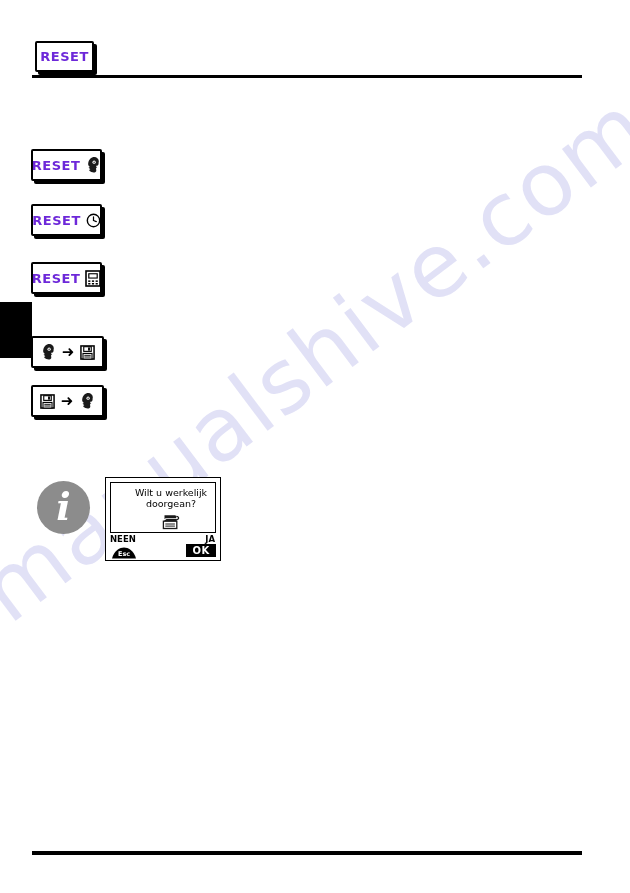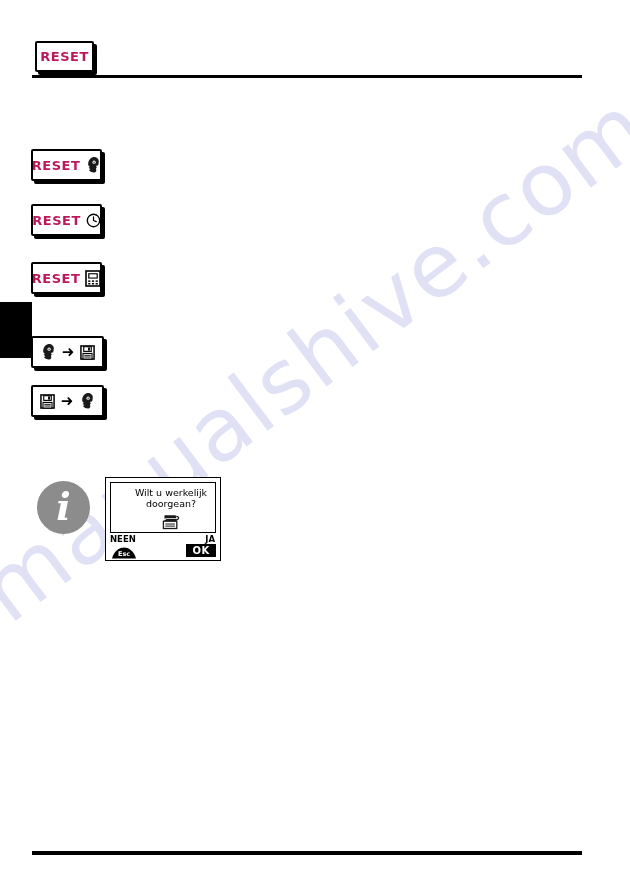--- a/index.html
+++ b/index.html
@@ -88,21 +88,21 @@
     justify-content: center;
     gap: 5px;
     padding: 0 7px;
   }
   .keycap .klabel {
     font-family: "DejaVu Sans", sans-serif;
     font-size: 13px;
     font-weight: 700;
     letter-spacing: 0.5px;
     line-height: 1;
-    color: #be185d;
+    color: #6d28d9;
   }
   .keycap .kicon {
     display: inline-flex;
     align-items: center;
     justify-content: center;
     line-height: 0;
   }
   .arrow-glyph {
     font-family: "DejaVu Sans", sans-serif;
     font-size: 15px;

